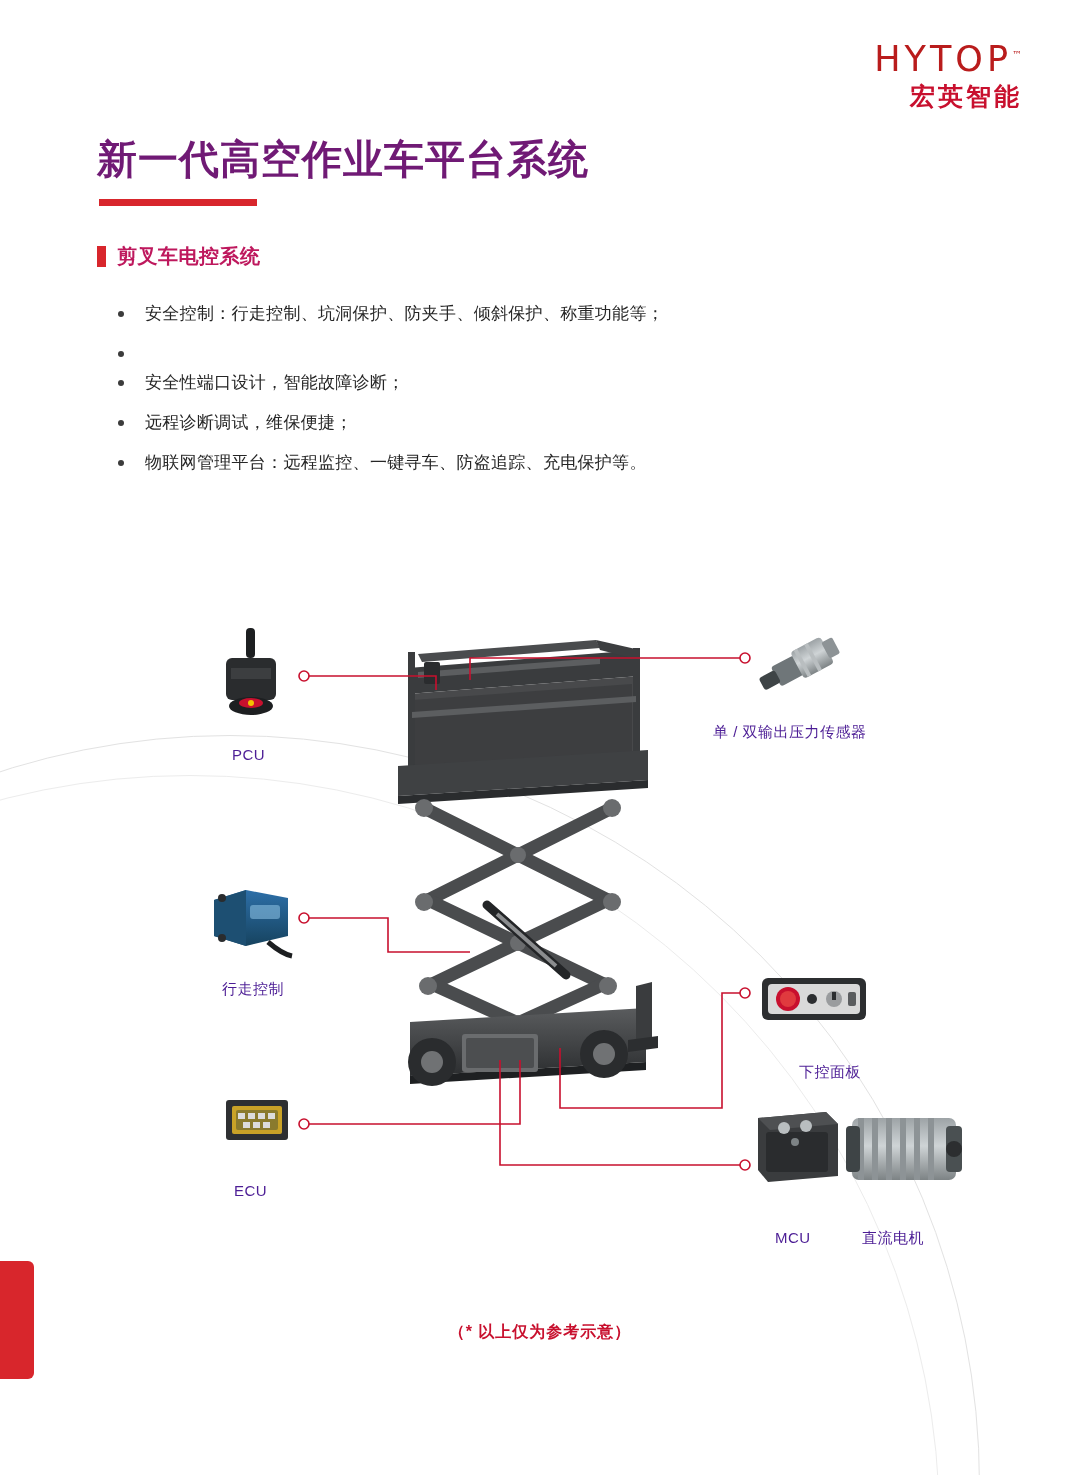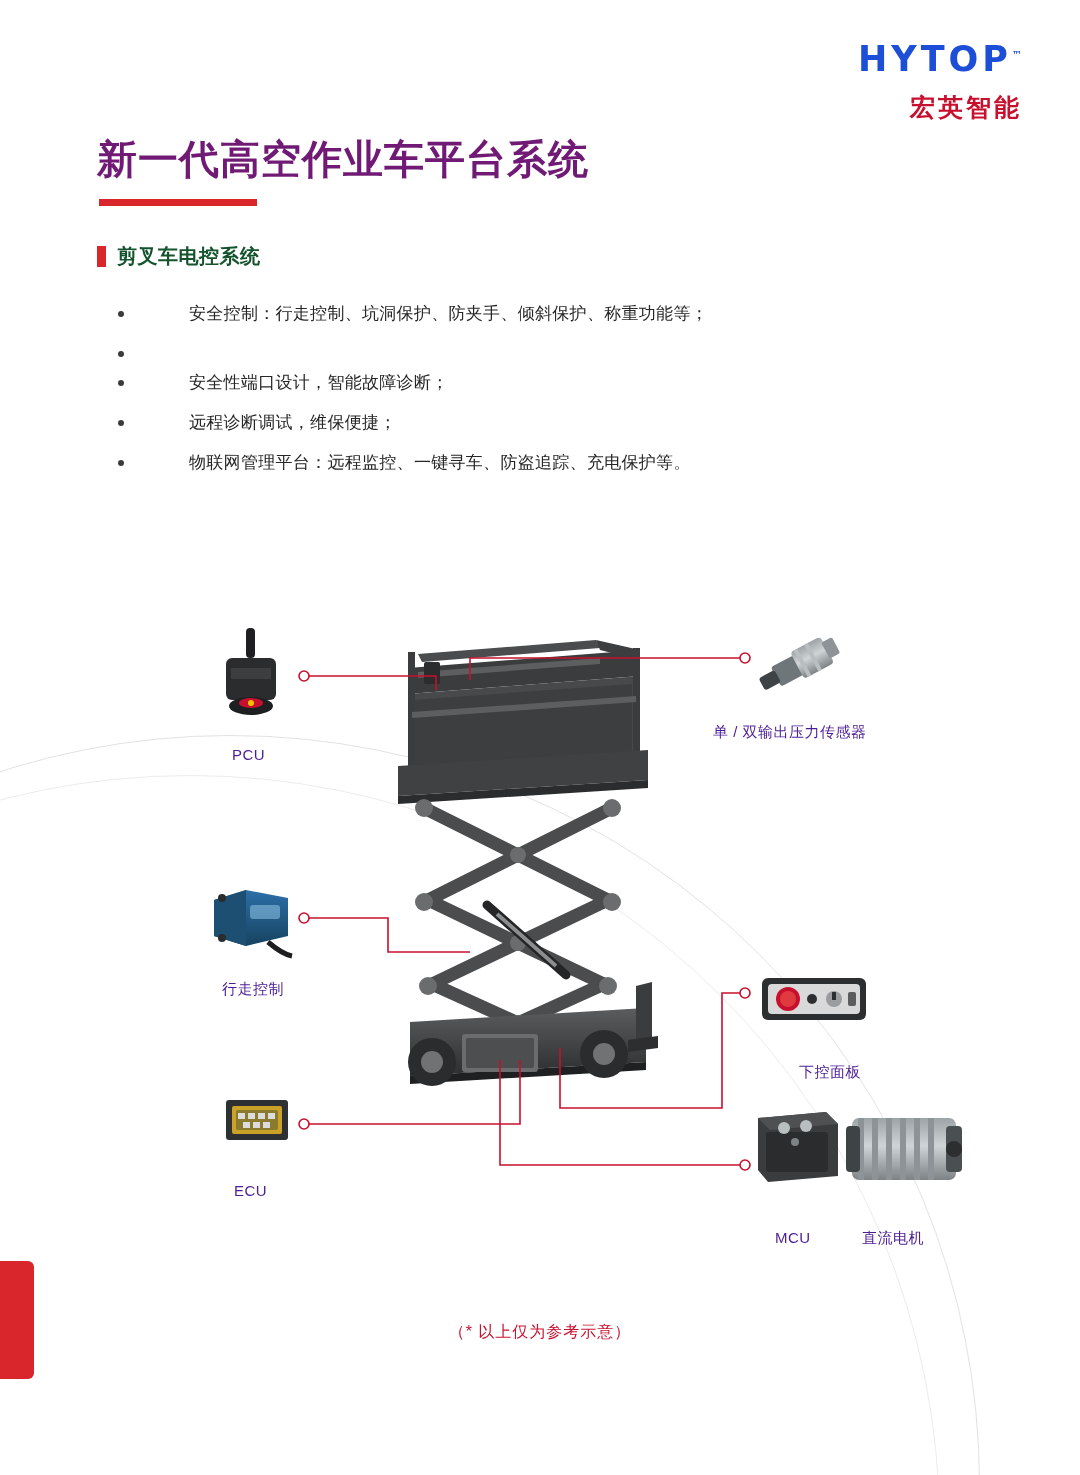--- a/index.html
+++ b/index.html
@@ -53,32 +53,32 @@
   .logo {
     position: absolute;
     right: 58px;
     top: 42px;
     text-align: right;
     color: #c8102e;
   }
   .logo-main {
     font-family: "DejaVu Sans", sans-serif;
     font-size: 35px;
-    font-weight: 700;
+    font-weight: 400;
     letter-spacing: 4px;
-    color: #1d4ed8;
+    color: #b91c1c;
     line-height: 1;
   }
   .logo-tm {
     font-size: 10px;
     vertical-align: super;
     letter-spacing: 0;
   }
   .logo-sub {
-    margin-top: 18px;
+    margin-top: 7px;
     font-size: 25px;
     font-weight: 700;
     letter-spacing: 3px;
     color: #c8102e;
     line-height: 1;
   }
 
   
   .title {
     position: absolute;
@@ -108,36 +108,35 @@
   }
   .subhead-mark {
     width: 9px;
     height: 21px;
     background: #d8262c;
     margin-right: 11px;
   }
   .subhead-text {
     font-size: 20px;
     font-weight: 700;
-    color: #14532d;
+    color: #be185d;
     letter-spacing: 0.5px;
   }
 
   
   .bullets {
     position: absolute;
     left: 118px;
     top: 300px;
     width: 800px;
   }
   .bullet {
     display: flex;
     align-items: flex-start;
     margin-bottom: 12px;
-    gap: 44px;
   }
   .bullet-dot {
     width: 6px;
     height: 6px;
     border-radius: 50%;
     background: #3b3b3b;
     margin-top: 11px;
     margin-right: 21px;
     flex: 0 0 auto;
   }
@@ -165,20 +164,21 @@
 
   .footnote {
     position: absolute;
     left: 0;
     top: 1322px;
     width: 1080px;
     text-align: center;
     font-size: 16px;
     color: #c8102e;
     letter-spacing: 1px;
+    font-weight: bold;
   }
 </style>
 </head>
 <body>
 
 <div class="page">
 
   <div class="swoosh"></div>
   <div class="swoosh2"></div>
   <div class="red-corner"></div>

